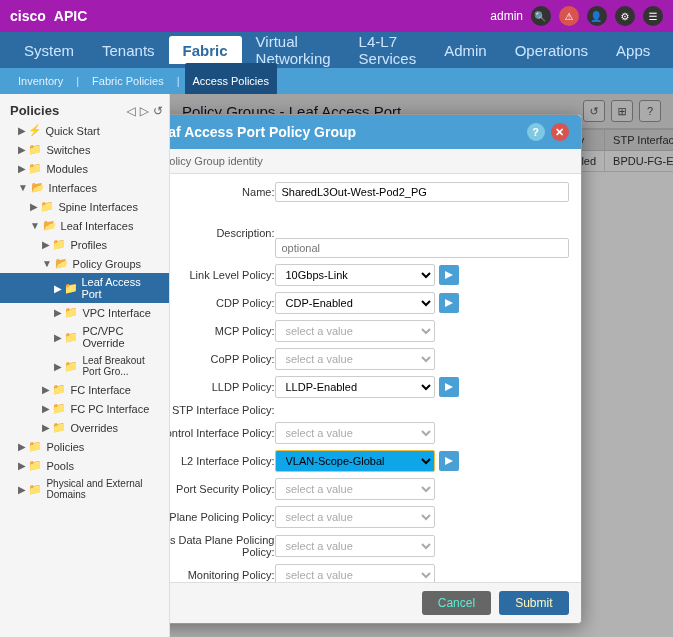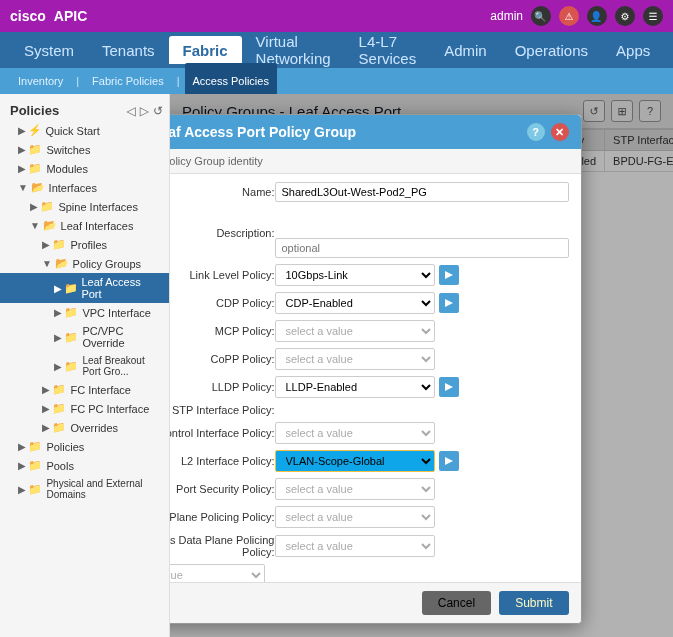--- a/index.html
+++ b/index.html
@@ -66,21 +66,21 @@
     .form-label { width: 170px; text-align: right; font-size: 11px; color: #333; flex-shrink: 0; }
     .form-control { flex: 1; }
     .form-input { width: 100%; border: 1px solid #ccc; padding: 3px 6px; font-size: 11px; border-radius: 2px; background: white; }
     .form-input.placeholder { color: #aaa; margin-top: 30px; }
     .form-select-wrap { display: flex; align-items: center; gap: 4px; }
     .form-select { border: 1px solid #ccc; padding: 3px 6px; font-size: 11px; border-radius: 2px; background: white; width: 160px; cursor: pointer; }
     .form-select.highlight { background: #0ea5e9; border-color: #f0c040; }
     .select-btn { width: 20px; height: 20px; background: #4a9fd4; border: none; border-radius: 2px; cursor: pointer; display: flex; align-items: center; justify-content: center; }
     .select-btn svg { width: 12px; height: 12px; fill: white; }
     .modal-footer { padding: 8px 12px; display: flex; justify-content: flex-end; gap: 8px; border-top: 1px solid #ddd; background: #f5f5f5; border-radius: 0 0 4px 4px; }
-    .btn-cancel { background: #666; color: #000000; border: none; padding: 5px 16px; border-radius: 3px; cursor: pointer; font-size: 12px; }
+    .btn-cancel { background: #666; color: #5eead4; border: none; padding: 5px 16px; border-radius: 3px; cursor: pointer; font-size: 12px; }
     .btn-submit { background: #2d6ca2; color: #fef9c3; border: none; padding: 5px 16px; border-radius: 3px; cursor: pointer; font-size: 12px; }
   </style>
 </head>
 <body>
 
 <div class="top-bar">
   <span class="cisco-logo"> cisco</span>
   <span class="apic-title">APIC</span>
   <div class="top-bar-right">
     <span style="color:white;font-size:12px;">admin</span>
@@ -446,20 +446,21 @@
           <div class="form-row">
             <span class="form-label">Ingress Data Plane Policing Policy:</span>
             <div class="form-control">
               <select class="form-select" style="color:#aaa;">
                 <option value="">select a value</option>
               </select>
             </div>
           </div>
 
           <div class="form-row">
+            <span class="form-label">Monitoring Policy:</span>
             <div class="form-control">
               <select class="form-select" style="color:#aaa;">
                 <option value="">select a value</option>
               </select>
             </div>
           </div>
 
           <div class="form-row">
             <span class="form-label">Priority Flow Control Policy:</span>
             <div class="form-control">

